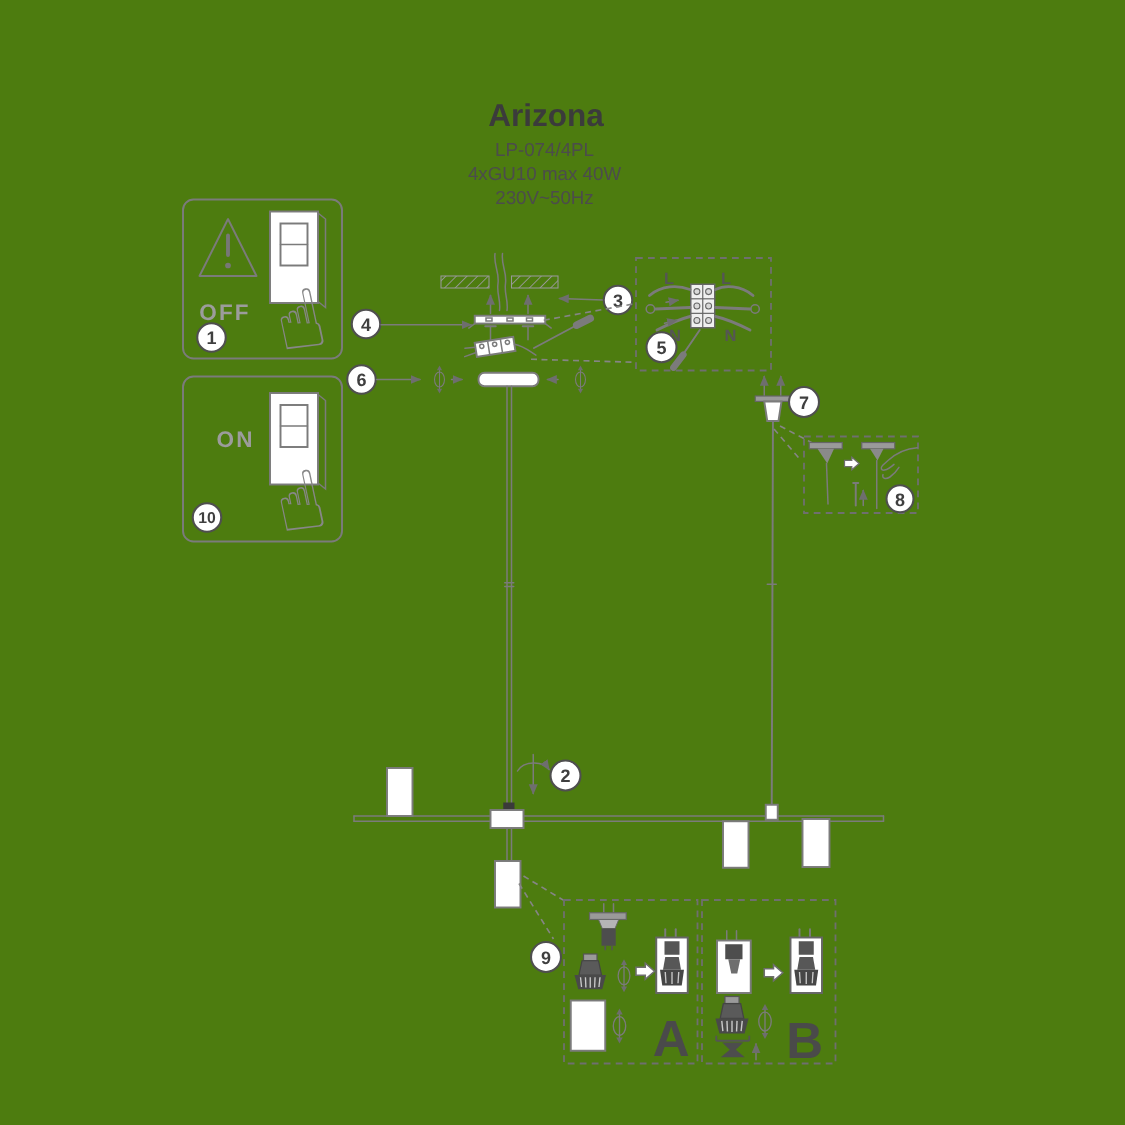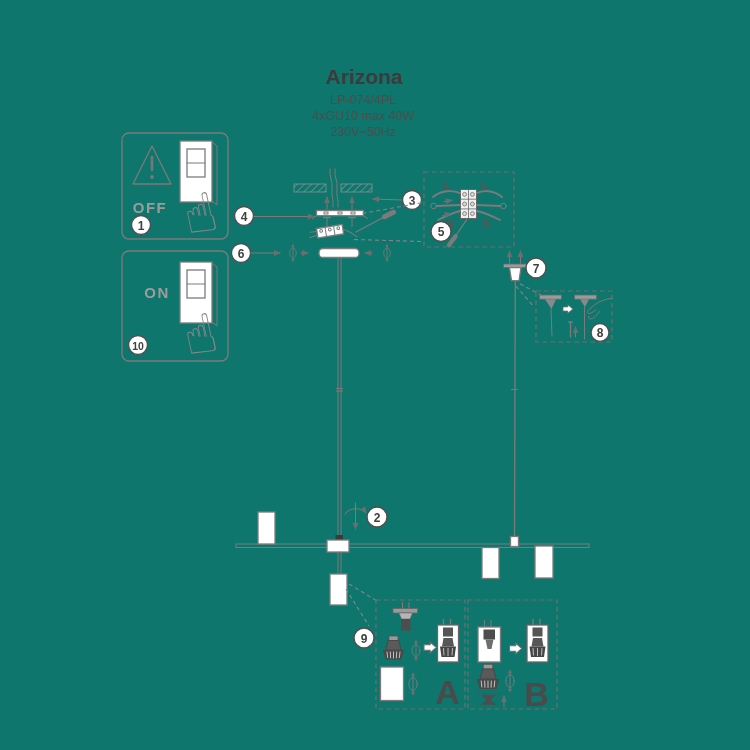--- a/index.html
+++ b/index.html
@@ -1,16 +1,16 @@
 <!DOCTYPE html>
 <html><head>
 <meta charset="utf-8">
 <style>
   html,body{margin:0;padding:0;background:#fff;}
-  .page{position:relative;width:750px;height:750px;background:#0f766e;overflow:hidden;
+  .page{position:relative;width:750px;height:750px;background:#4d7c0f;overflow:hidden;
         font-family:"Liberation Sans",sans-serif;}
   svg text{font-family:"Liberation Sans",sans-serif;}
   .t-title{font-size:21px;font-weight:bold;fill:#3b3b3b;text-anchor:middle;}
   .t-sub{font-size:12.5px;fill:#4c4c4c;text-anchor:middle;}
   .t-num{font-size:12px;font-weight:bold;fill:#3f3f3f;text-anchor:middle;dominant-baseline:central;}
   .t-num-sm{font-size:10.5px;font-weight:bold;fill:#3f3f3f;text-anchor:middle;dominant-baseline:central;}
   .t-onoff{font-size:15px;font-weight:bold;fill:#9c9c9c;text-anchor:middle;letter-spacing:1.5px;}
   .t-ln{font-size:11px;font-weight:bold;fill:#555;text-anchor:middle;}
   .t-ab{font-size:34px;font-weight:bold;fill:#4a4a4a;text-anchor:middle;}
   .t-hand{font-size:54px;fill:#878787;text-anchor:middle;font-family:"DejaVu Sans",sans-serif;}

